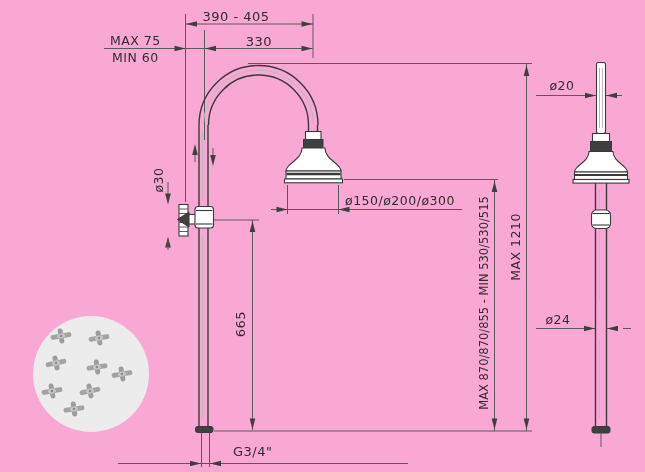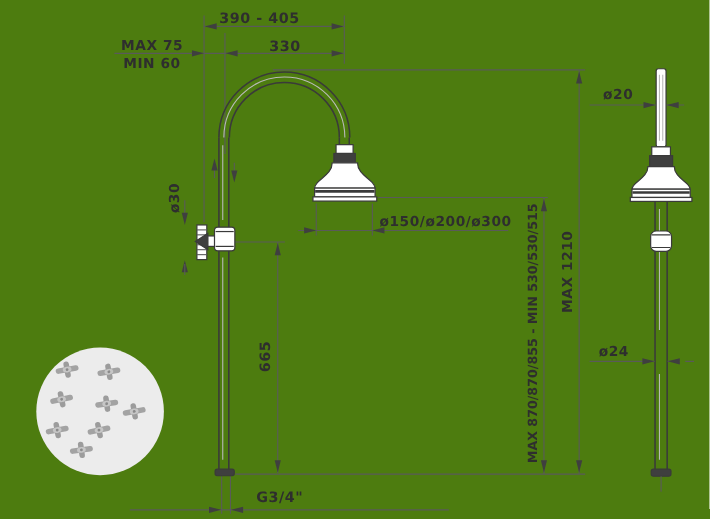--- a/index.html
+++ b/index.html
@@ -1,17 +1,17 @@
 <!DOCTYPE html>
 <html><head>
 <meta charset="utf-8">
 <style>
   html,body{margin:0;padding:0;background:#ffffff;}
-  .canvas{position:relative;width:645px;height:472px;background:#4d7c0f;overflow:hidden;
-          font-family:"DejaVu Sans","Liberation Sans",sans-serif;font-weight:bold;}
+  .canvas{position:relative;width:645px;height:472px;background:#f9a8d4;overflow:hidden;
+          font-family:"DejaVu Sans","Liberation Sans",sans-serif;}
   svg text{fill:#2e2e2e;letter-spacing:0.5px;}
   .dim{font-size:13px;}
   .dim-s{font-size:12.5px;}
   .dim-xs{font-size:11.5px;letter-spacing:0px;}
   .thin{stroke:#5a5a5a;stroke-width:1;fill:none;}
   .out{stroke:#3a3a3a;stroke-width:1.4;fill:none;}
   .out2{stroke:#3a3a3a;stroke-width:1.1;fill:none;}
   .lite{stroke:#b9b9b9;stroke-width:1;fill:none;}
   .filld{fill:#3f3f3f;stroke:#3a3a3a;stroke-width:1;}
   .white{fill:#ffffff;}

